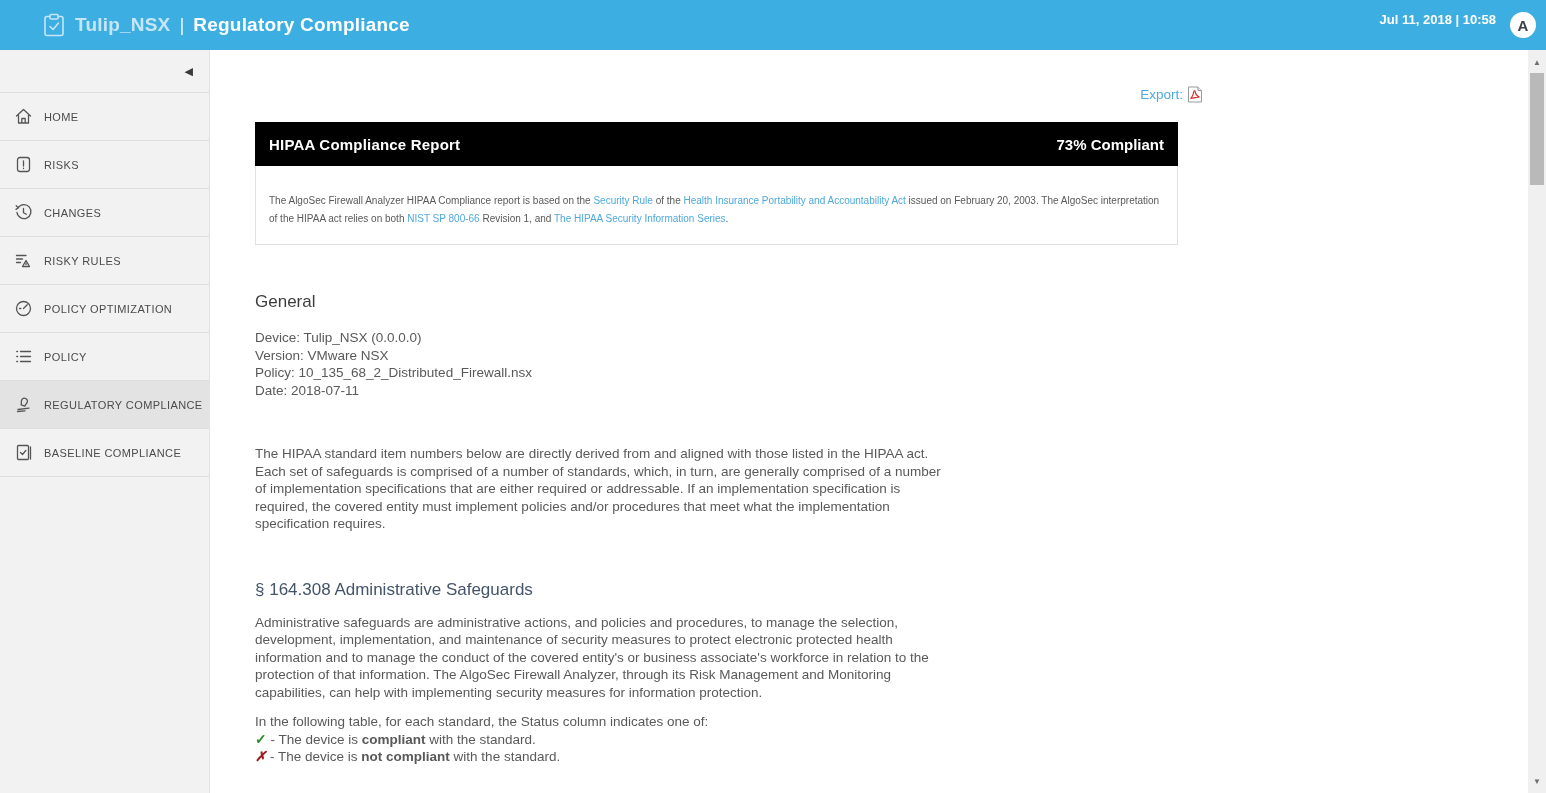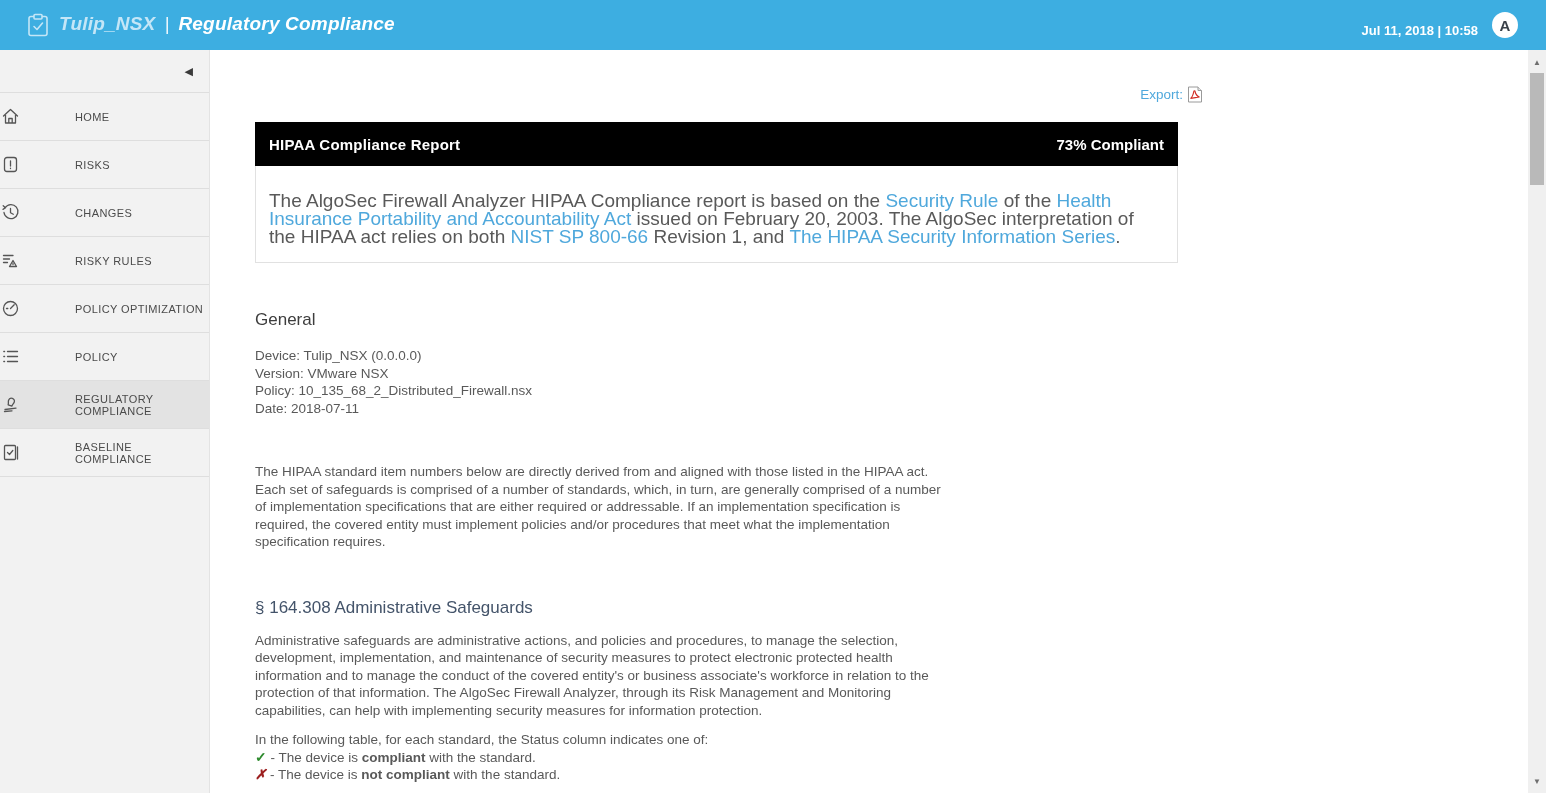--- a/index.html
+++ b/index.html
@@ -2,60 +2,60 @@
 <html><head>
 <meta charset="utf-8">
 <style>
   * { margin:0; padding:0; box-sizing:border-box; }
   html,body { width:1546px; height:793px; overflow:hidden;
     font-family:"Liberation Sans", sans-serif; background:#fff; }
 
   
   .topbar { position:absolute; left:0; top:0; width:1546px; height:50px;
     background:#3DAEE1; display:flex; align-items:center; }
-  .topbar-left { display:flex; padding-left:27px; flex:1;font-style:italic; }
+  .topbar-left { display:flex; align-items:center; padding-left:43px; flex:1; }
   .clipboard-icon { width:22px; height:24px; margin-right:10px; }
   .device-name { color:#C4E6F7; font-size:19px; font-weight:600; letter-spacing:.2px; }
   .title-sep { color:#EAF6FC; font-size:19px; font-weight:300; margin:0 9px; }
   .page-title { color:#FFFFFF; font-size:19px; font-weight:600; letter-spacing:.2px; }
-  .topbar-right { display:flex; align-items:flex-end; padding-right:28px; }
+  .topbar-right { display:flex; align-items:flex-start; padding-right:10px; }
   .topbar-datetime { color:#FFFFFF; font-size:13px; font-weight:700; margin-right:14px; }
   .avatar { width:26px; height:26px; border-radius:50%; background:#FFFFFF;
     display:flex; align-items:center; justify-content:center;
     color:#3A4149; font-size:15px; font-weight:700; cursor:pointer; }
 
   
   .sidebar { position:absolute; left:0; top:50px; width:210px; height:743px;
     background:#F2F2F2; border-right:1px solid #E3E3E3; }
   .collapse-row { height:43px; border-bottom:1px solid #DEDEDE;
     display:flex; align-items:center; justify-content:flex-end; padding-right:16px; }
   .collapse-btn { color:#3A3A3A; font-size:11px; cursor:pointer; line-height:1; }
   .nav-item { height:48px; display:flex; align-items:center;
-    border-bottom:1px solid #DEDEDE; padding-left:1px; cursor:pointer;gap:44px; }
+    border-bottom:1px solid #DEDEDE; padding-left:14px; cursor:pointer; }
   .nav-item.selected { background:#E3E3E3; }
   .nav-icon { width:19px; height:19px; flex:0 0 19px; display:flex;
     align-items:center; justify-content:center; }
   .nav-icon svg { stroke:#555; fill:none; stroke-width:1.3; stroke-linecap:round; stroke-linejoin:round; }
   .nav-label { margin-left:11px; font-size:11px; color:#4B4B4B; letter-spacing:.4px; }
 
   
   .main { position:absolute; left:211px; top:50px; width:1058px; height:743px;
     background:#fff; }
   .export-row { position:absolute; top:36px; right:66px; display:flex;
     align-items:center; cursor:pointer; }
   .export-label { color:#4FA8DC; font-size:13.5px; margin-right:4px; }
   .content { position:absolute; left:44px; top:72px; width:923px; }
 
   .report-header { height:44px; background:#000000; display:flex;
     align-items:center; justify-content:space-between; padding:0 14px; }
   .report-title { color:#fff; font-size:15px; font-weight:700; letter-spacing:.2px; }
   .report-compliance { color:#fff; font-size:15px; font-weight:700; }
 
   .intro-box { border:1px solid #E1E1E1; border-top:none;
-    padding:26px 13px 16px 13px; font-size:19px; line-height:18px; color:#595959; }
+    padding:26px 13px 16px 13px; font-size:10px; line-height:18px; color:#595959; }
   .link { color:#4FA8DC; cursor:pointer; }
 
   .body-text { font-size:13.5px; line-height:17.5px; color:#595959; max-width:692px; }
   .h-general { margin-top:47px; font-size:17px; color:#3D3D3D; font-weight:400; }
   .info-lines { margin-top:17px; }
   .note-block { margin-top:46px; }
   .h-section { margin-top:47px; font-size:17px; color:#44546A; font-weight:400; }
   .section-body { margin-top:14px; }
   .legend-block { margin-top:12px; }
   .legend-check { color:#2E8B2E; font-weight:700; font-size:14px; }

